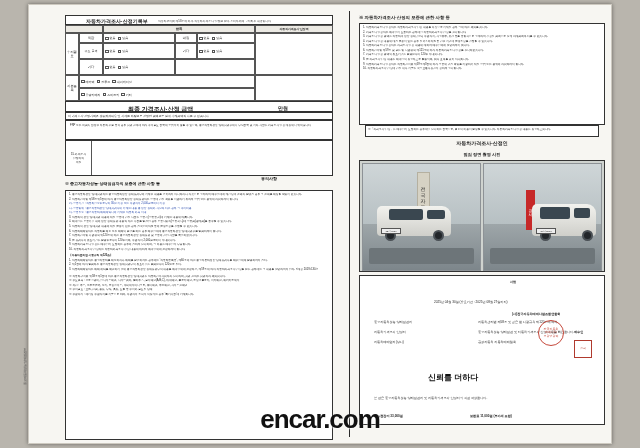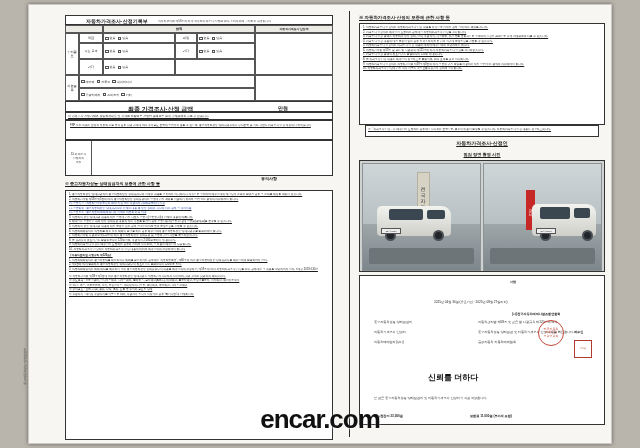--- a/index.html
+++ b/index.html
@@ -15,21 +15,21 @@
     position:absolute; left:28px; top:4px; width:584px; height:440px;
     background:#f7f6f2;
     box-shadow:0 0 4px rgba(0,0,0,.45);
     border:1px solid #cdc9c0;
   }
   .sheet-edge-l { position:absolute; left:0; top:0; width:28px; height:448px; background:#b9b5ad; }
   .sheet-edge-r { position:absolute; right:0; top:0; width:28px; height:448px; background:#b9b5ad; }
   .vline { position:absolute; left:320px; top:6px; bottom:6px; width:1px; background:#2a2a2a; }
 
   
-  .bx { position:absolute; border:1px solid #333;text-decoration:underline; }
+  .bx { position:absolute; border:1px solid #333; }
 
   
   #t-head { left:36px; top:10px; width:268px; height:10px; background:#fff; }
   #t-head .h1 { position:absolute; left:20px; top:1.5px; font-size:5px; font-weight:bold; }
   #t-head .h2 { position:absolute; left:92px; top:3px; font-size:2.8px; color:#333; }
 
   .cell { position:absolute; border:1px solid #555; background:#fff; display:flex;
           align-items:center; justify-content:center; font-size:3.3px; text-align:center; }
   .cellL { justify-content:flex-start; padding-left:1px; }
   .hdr { background:#eceae4; font-weight:bold; }

